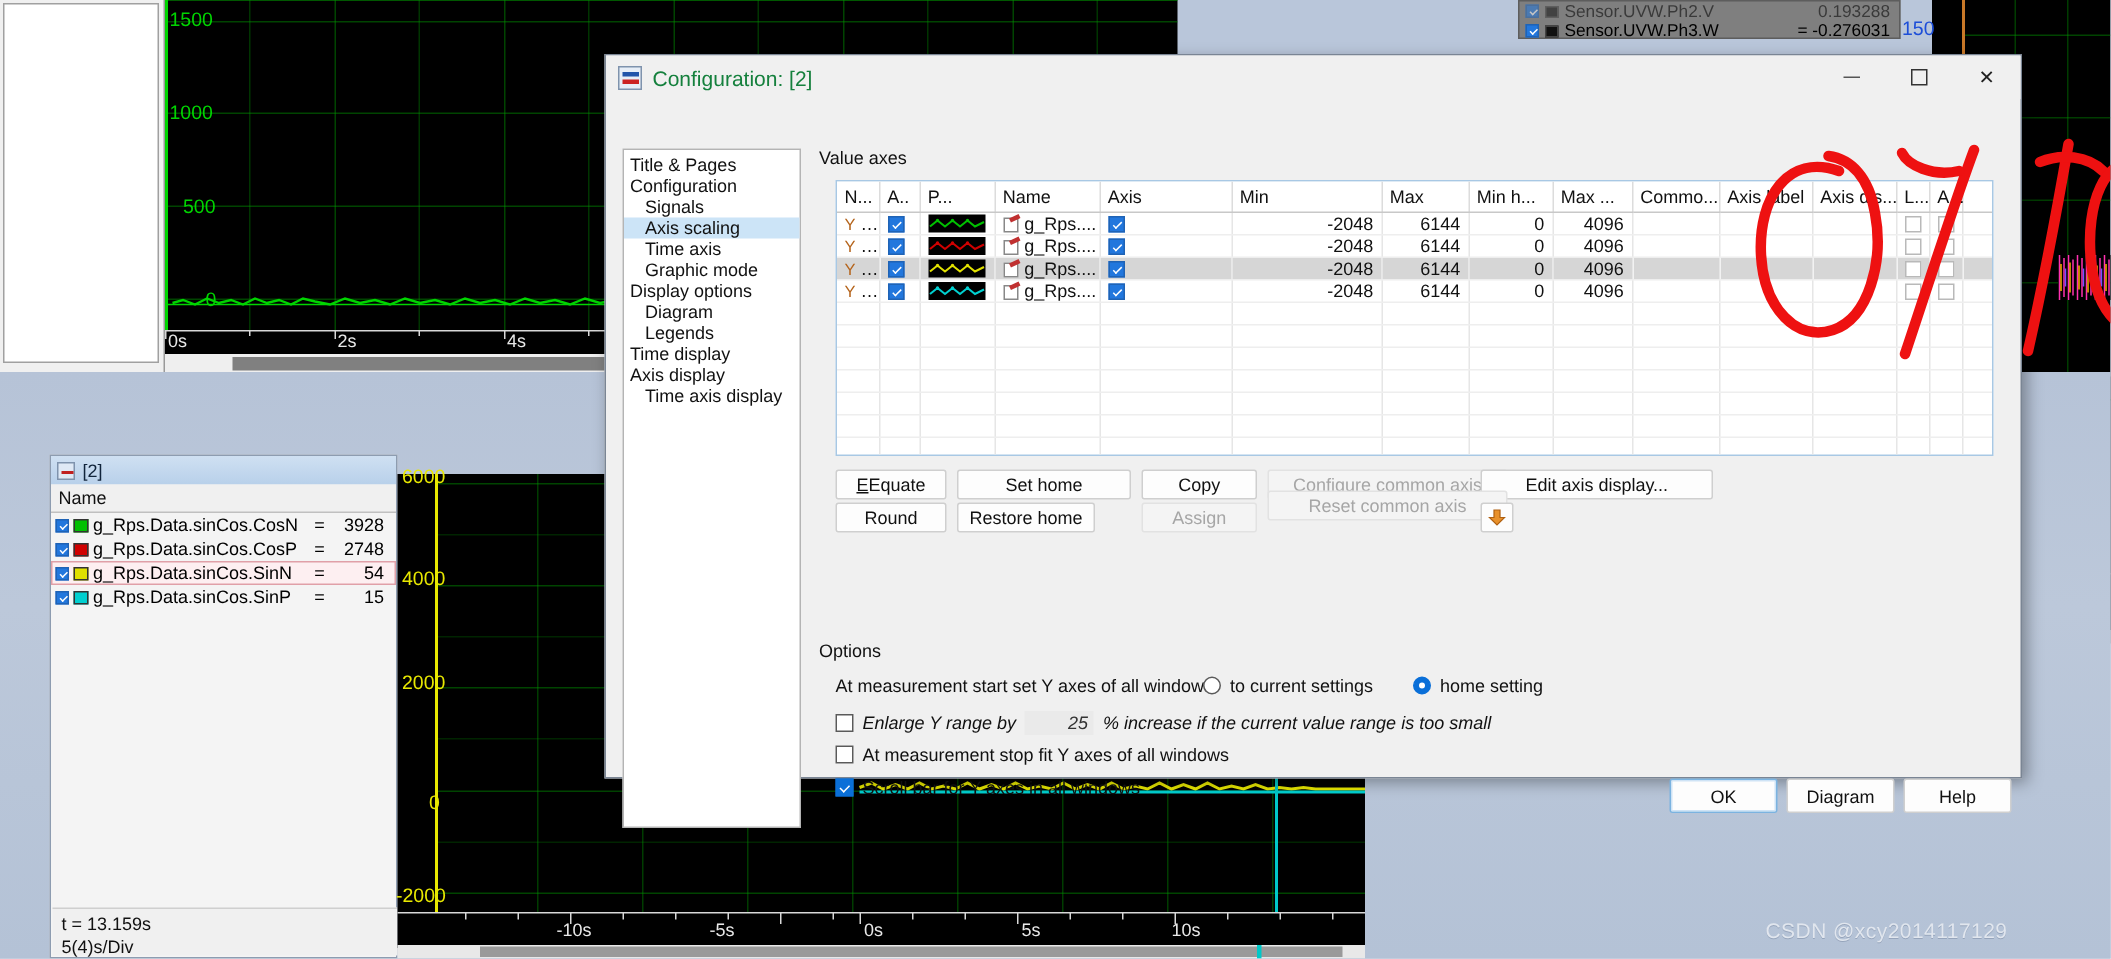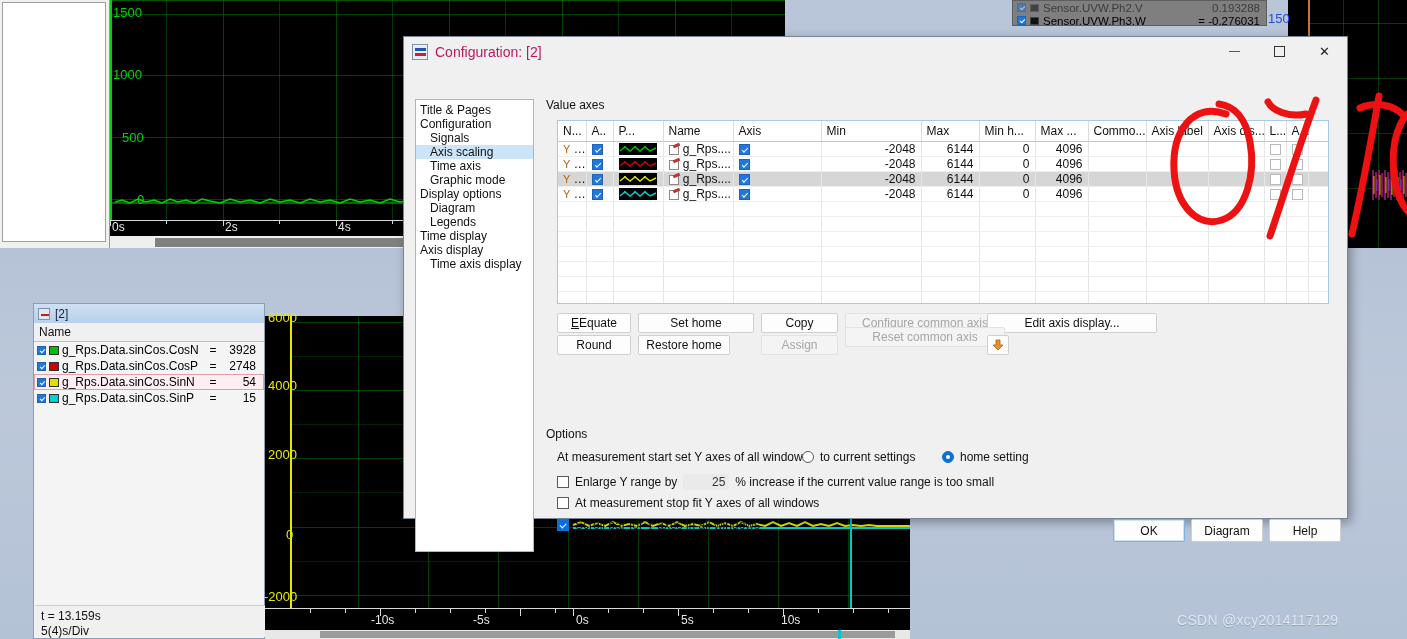--- a/index.html
+++ b/index.html
@@ -96,21 +96,21 @@
   #dlg {
     left: 403px; top: 36px; width: 945px; height: 483px;
     background: #f0f0f0;
     border: 1px solid #7a8594;
     box-shadow: 3px 3px 10px rgba(0,0,0,.35);
   }
   #dlg-title { height: 29px; background:#f0f0f0; display:flex; align-items:center; padding-left:8px; }
   #dlg-icon { width:16px; height:16px; background:#e7eef7; border:1px solid #7f93ad; position:relative; margin-right:7px;}
   #dlg-icon:after{content:"";position:absolute;left:2px;top:8px;width:11px;height:3px;background:#cc2222;}
   #dlg-icon:before{content:"";position:absolute;left:2px;top:3px;width:11px;height:3px;background:#2255aa;}
-  #dlg-titletext { font-size:14px; color:#be185d; }
+  #dlg-titletext { font-size:14px; color:#15803d; }
   .wbtn { width:45px; height:29px; display:flex; align-items:center; justify-content:center; color:#222; font-size:13px; }
 
   #dlg-body { position:absolute; left:0; top:29px; width:945px; height:454px; }
 
   
   #tree { position:absolute; left:11px; top:33px; width:119px; height:453px; background:#fff; border:1px solid #b4b4b4; padding-top:3px; }
   .tree-item { height:14px; font-size:12px; color:#111; padding-left:4px; white-space:nowrap; line-height:14px; }
   .tree-item.lvl1 { padding-left:14px; }
   .tree-item.sel { background:#cce4f7; }
 
@@ -704,21 +704,21 @@
           </table>
         </div>
 
         <div class="btn" style="left:11px;top:214px;width:74px;">
             <span class="u" style="text-decoration-color:#111">E</span>
             <span style="margin-left:-7px;padding-left:7px">Equate</span>
           </div>
         <div class="btn" style="left:92px;top:214px;width:116px;">Set home</div>
         <div class="btn" style="left:215px;top:214px;width:77px;">Copy</div>
         <div class="btn disabled" style="left:299px;top:214px;width:160px;">Configure common axis</div>
-        <div class="btn" style="left:441px;top:214px;width:170px;">Edit axis display...</div>
+        <div class="btn" style="left:441px;top:214px;width:155px;">Edit axis display...</div>
 
         <div class="btn" style="left:11px;top:236px;width:74px;">Round</div>
         <div class="btn" style="left:92px;top:236px;width:92px;">Restore home</div>
         <div class="btn disabled" style="left:215px;top:236px;width:77px;">Assign</div>
         <div class="btn disabled" style="left:299px;top:228px;width:160px;">Reset common axis</div>
         <div class="btn small-icon" style="left:441px;top:236px;">
           <svg width="12" height="12" viewBox="0 0 12 12">
             <path d="M4 1 h4 v5 h3 l-5 5 l-5 -5 h3 z" fill="#e8902a" stroke="#b06010" stroke-width=".8"></path>
           </svg>
         </div>
@@ -732,21 +732,21 @@
         </div>
         <div class="opt-row" style="left:256px;top:22px;">
           <span class="radio"></span>
           <span>to current settings</span>
         </div>
         <div class="opt-row" style="left:396px;top:22px;">
           <span class="radio on"></span>
           <span>home setting</span>
         </div>
 
-        <div class="opt-row" style="left:11px;top:46px;">
+        <div class="opt-row" style="left:11px;top:46px;font-style:italic;">
           <span class="chk"></span>
           <span>Enlarge Y range by</span>
           <span class="numbox">25</span>
           <span>% increase if the current value range is too small</span>
         </div>
 
         <div class="opt-row" style="left:11px;top:68px;">
           <span class="chk"></span>
           <span>At measurement stop fit Y axes of all windows</span>
         </div>

